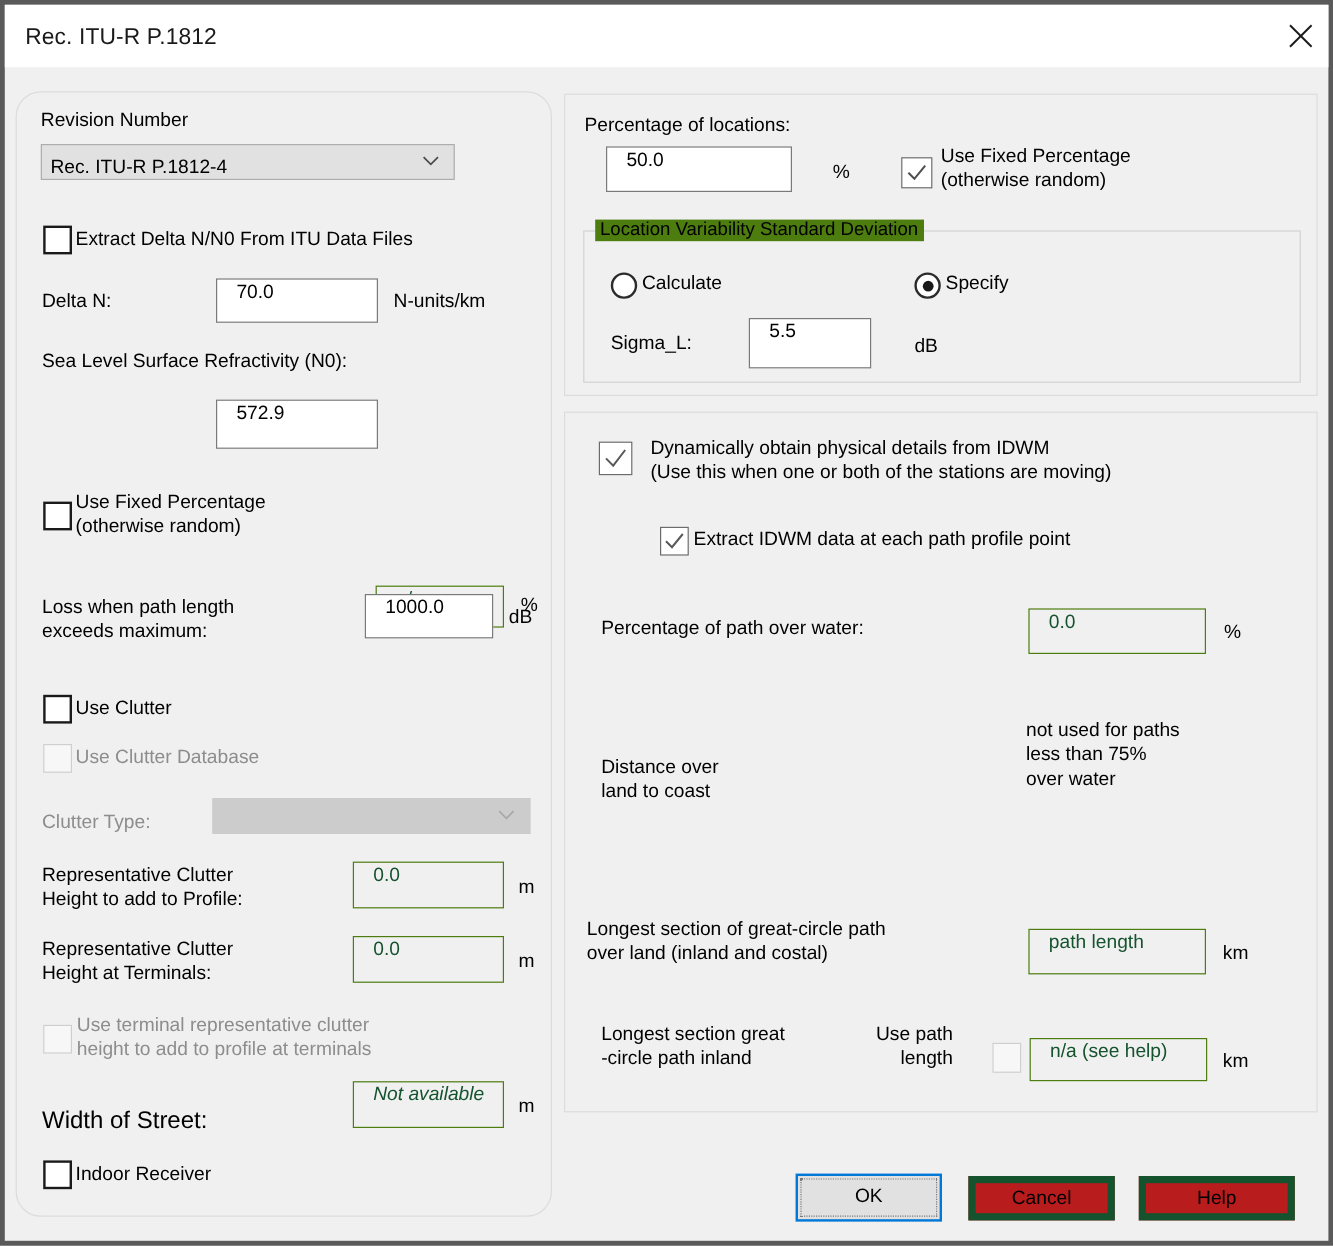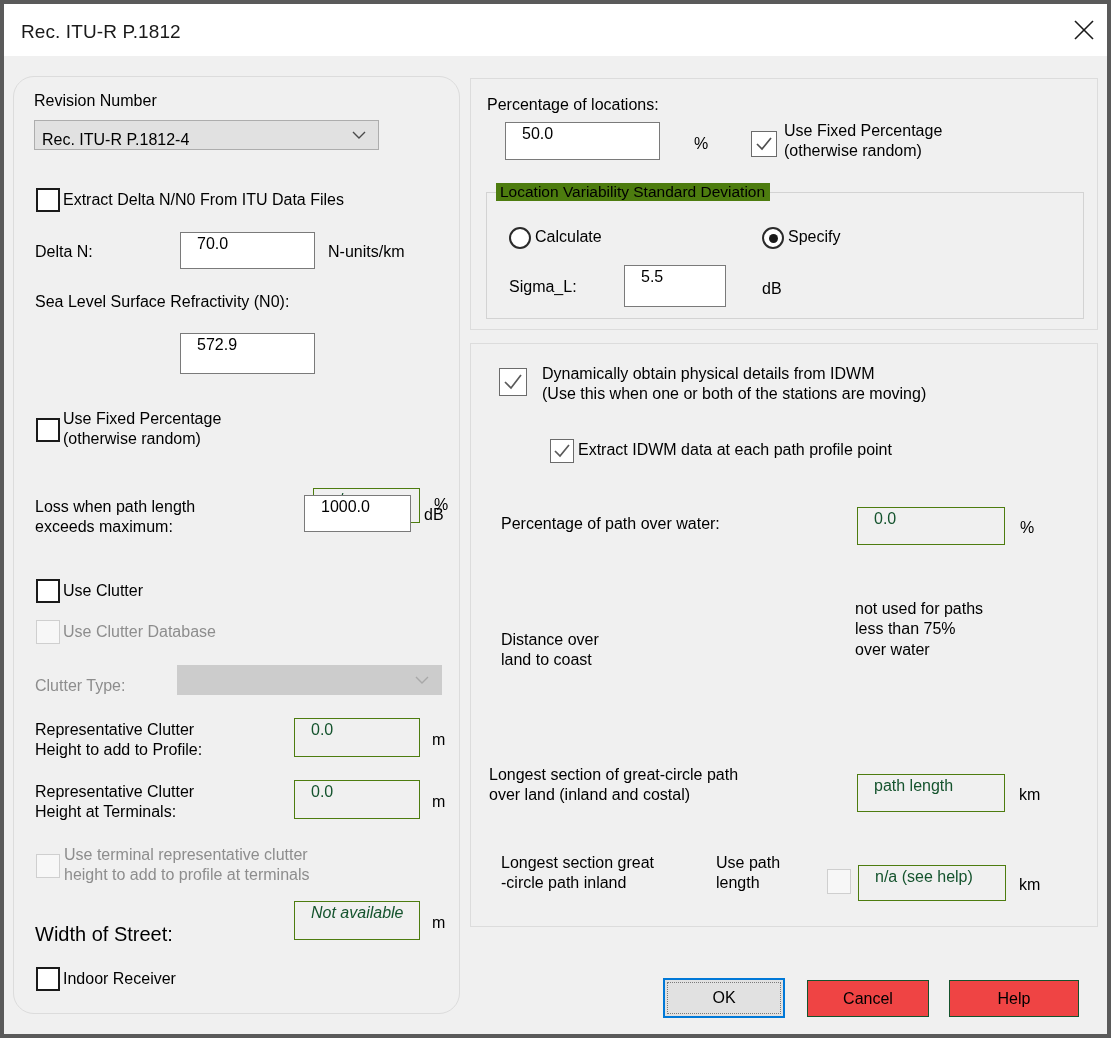--- a/index.html
+++ b/index.html
@@ -128,22 +128,22 @@
   .gbox-title {
     position: absolute;
     background: #4d7c0f;
     padding: 0 5px 0 4px;
     font-size: 15.5px;
     white-space: nowrap;
   }
 
   .btn {
     position: absolute;
-    background: #ef4444;
-    border: 1px solid #14532d;
+    background: #b91c1c;
+    border: 6px solid #14532d;
     box-sizing: border-box;
     display: flex; align-items: center; justify-content: center;
     font-size: 16px;
     color: #000;
   }
   .btn.default {
     border: 2px solid #0078d7;
     background: #e1e1e1;
   }
   .btn.default .inner {
@@ -309,21 +309,21 @@
     <div class="lbl" style="left:384px; top:255px; font-size:16px;"><span>not used for paths</span><br><span>less than 75%</span><br><span>over water</span></div>
 
     <div class="lbl" style="left:18px; top:421px; font-size:16px;"><span>Longest section of great-circle path</span><br><span>over land (inland and costal)</span></div>
     <div class="txt dis" style="left:386px; top:430px; width:148px; height:38px;">
       <span>path length</span>
     </div>
     <div class="lbl" style="left:548px; top:441px; font-size:16px;">km</div>
 
     <div class="lbl" style="left:30px; top:509px; font-size:16px;"><span>Longest section great</span><br><span>-circle path inland</span></div>
 
-    <div class="lbl" style="left:245px; top:509px; font-size:16px;"><span>Use path</span><br><span>length</span></div>
+    <div class="lbl" style="left:259px; top:509px; font-size:16px;text-align:right;"><span>Use path</span><br><span>length</span></div>
 
     <div class="cbox dis" style="left:356px; top:525px; width:24px; height:25px;"></div>
 
     <div class="txt dis" style="left:387px; top:521px; width:148px; height:36px;">
       <span>n/a (see help)</span>
     </div>
     <div class="lbl" style="left:548px; top:531px; font-size:16px;">km</div>
   </div>
 
   <div class="btn default" style="left:659px; top:974px; width:122px; height:40px;">

